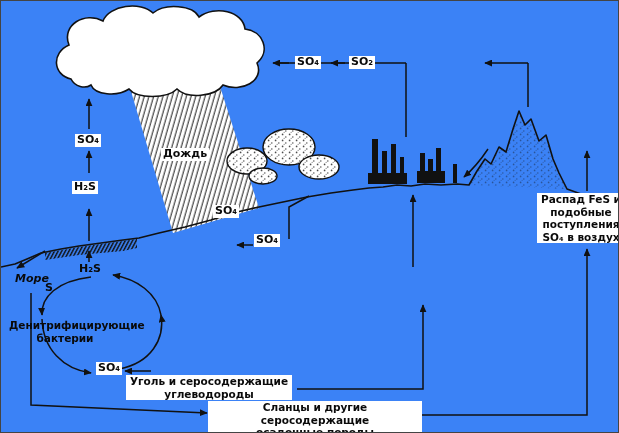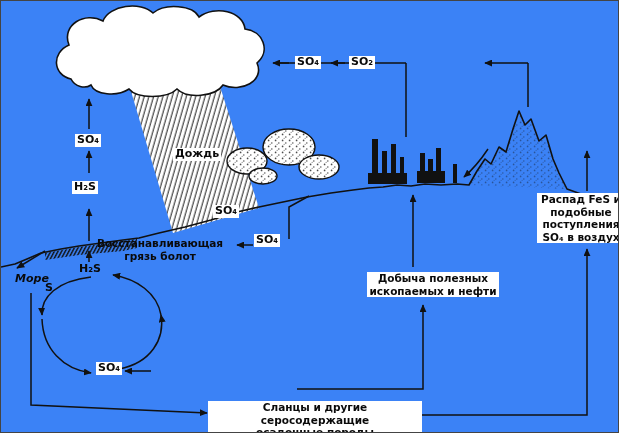--- a/index.html
+++ b/index.html
@@ -127,31 +127,31 @@
     <path d="M41,318 C42,348 62,368 90,372" marker-end="url(#ah)"></path>
     <path d="M118,368 C150,362 164,338 160,314" marker-end="url(#ah)"></path>
     <path d="M160,314 C156,292 136,278 112,274" marker-end="url(#ah)"></path>
   </g>
 </svg>
 
 <div class="lbl bg" style="left:294px;top:55px;">SO₄</div>
 <div class="lbl bg" style="left:348px;top:55px;">SO₂</div>
 <div class="lbl bg" style="left:74px;top:133px;">SO₄</div>
 <div class="lbl bg" style="left:71px;top:180px;">H₂S</div>
-<div class="lbl bg" style="left:172px;top:147px;">Дождь</div>
+<div class="lbl bg" style="left:160px;top:147px;">Дождь</div>
 <div class="lbl bg" style="left:212px;top:204px;">SO₄</div>
-<div class="lbl c s" style="left:80px;top:236px;width:158px;">Восстанавливающая
-грязь болот</div>
 <div class="lbl bg" style="left:253px;top:233px;">SO₄</div>
 <div class="lbl" style="left:14px;top:272px;font-style:italic;">Море</div>
 <div class="lbl" style="left:78px;top:262px;">H₂S</div>
 <div class="lbl" style="left:44px;top:281px;">S</div>
+<div class="lbl c s" style="left:8px;top:318px;width:112px;">Денитрифицирующие
+бактерии</div>
 <div class="lbl bg" style="left:95px;top:361px;">SO₄</div>
+<div class="lbl bg c s" style="left:125px;top:374px;width:162px;">Уголь и серосодержащие
+углеводороды</div>
 <div class="lbl bg c s" style="left:207px;top:400px;width:210px;">Сланцы и другие серосодержащие
 осадочные породы</div>
-<div class="lbl bg c s" style="left:366px;top:271px;width:128px;">Добыча полезных
-ископаемых и нефти</div>
 <div class="lbl bg c s" style="left:536px;top:192px;width:84px;">Распад FeS и
 подобные
 поступления
 SO₄ в воздух</div>
 
 </div>
 
 </body></html>

